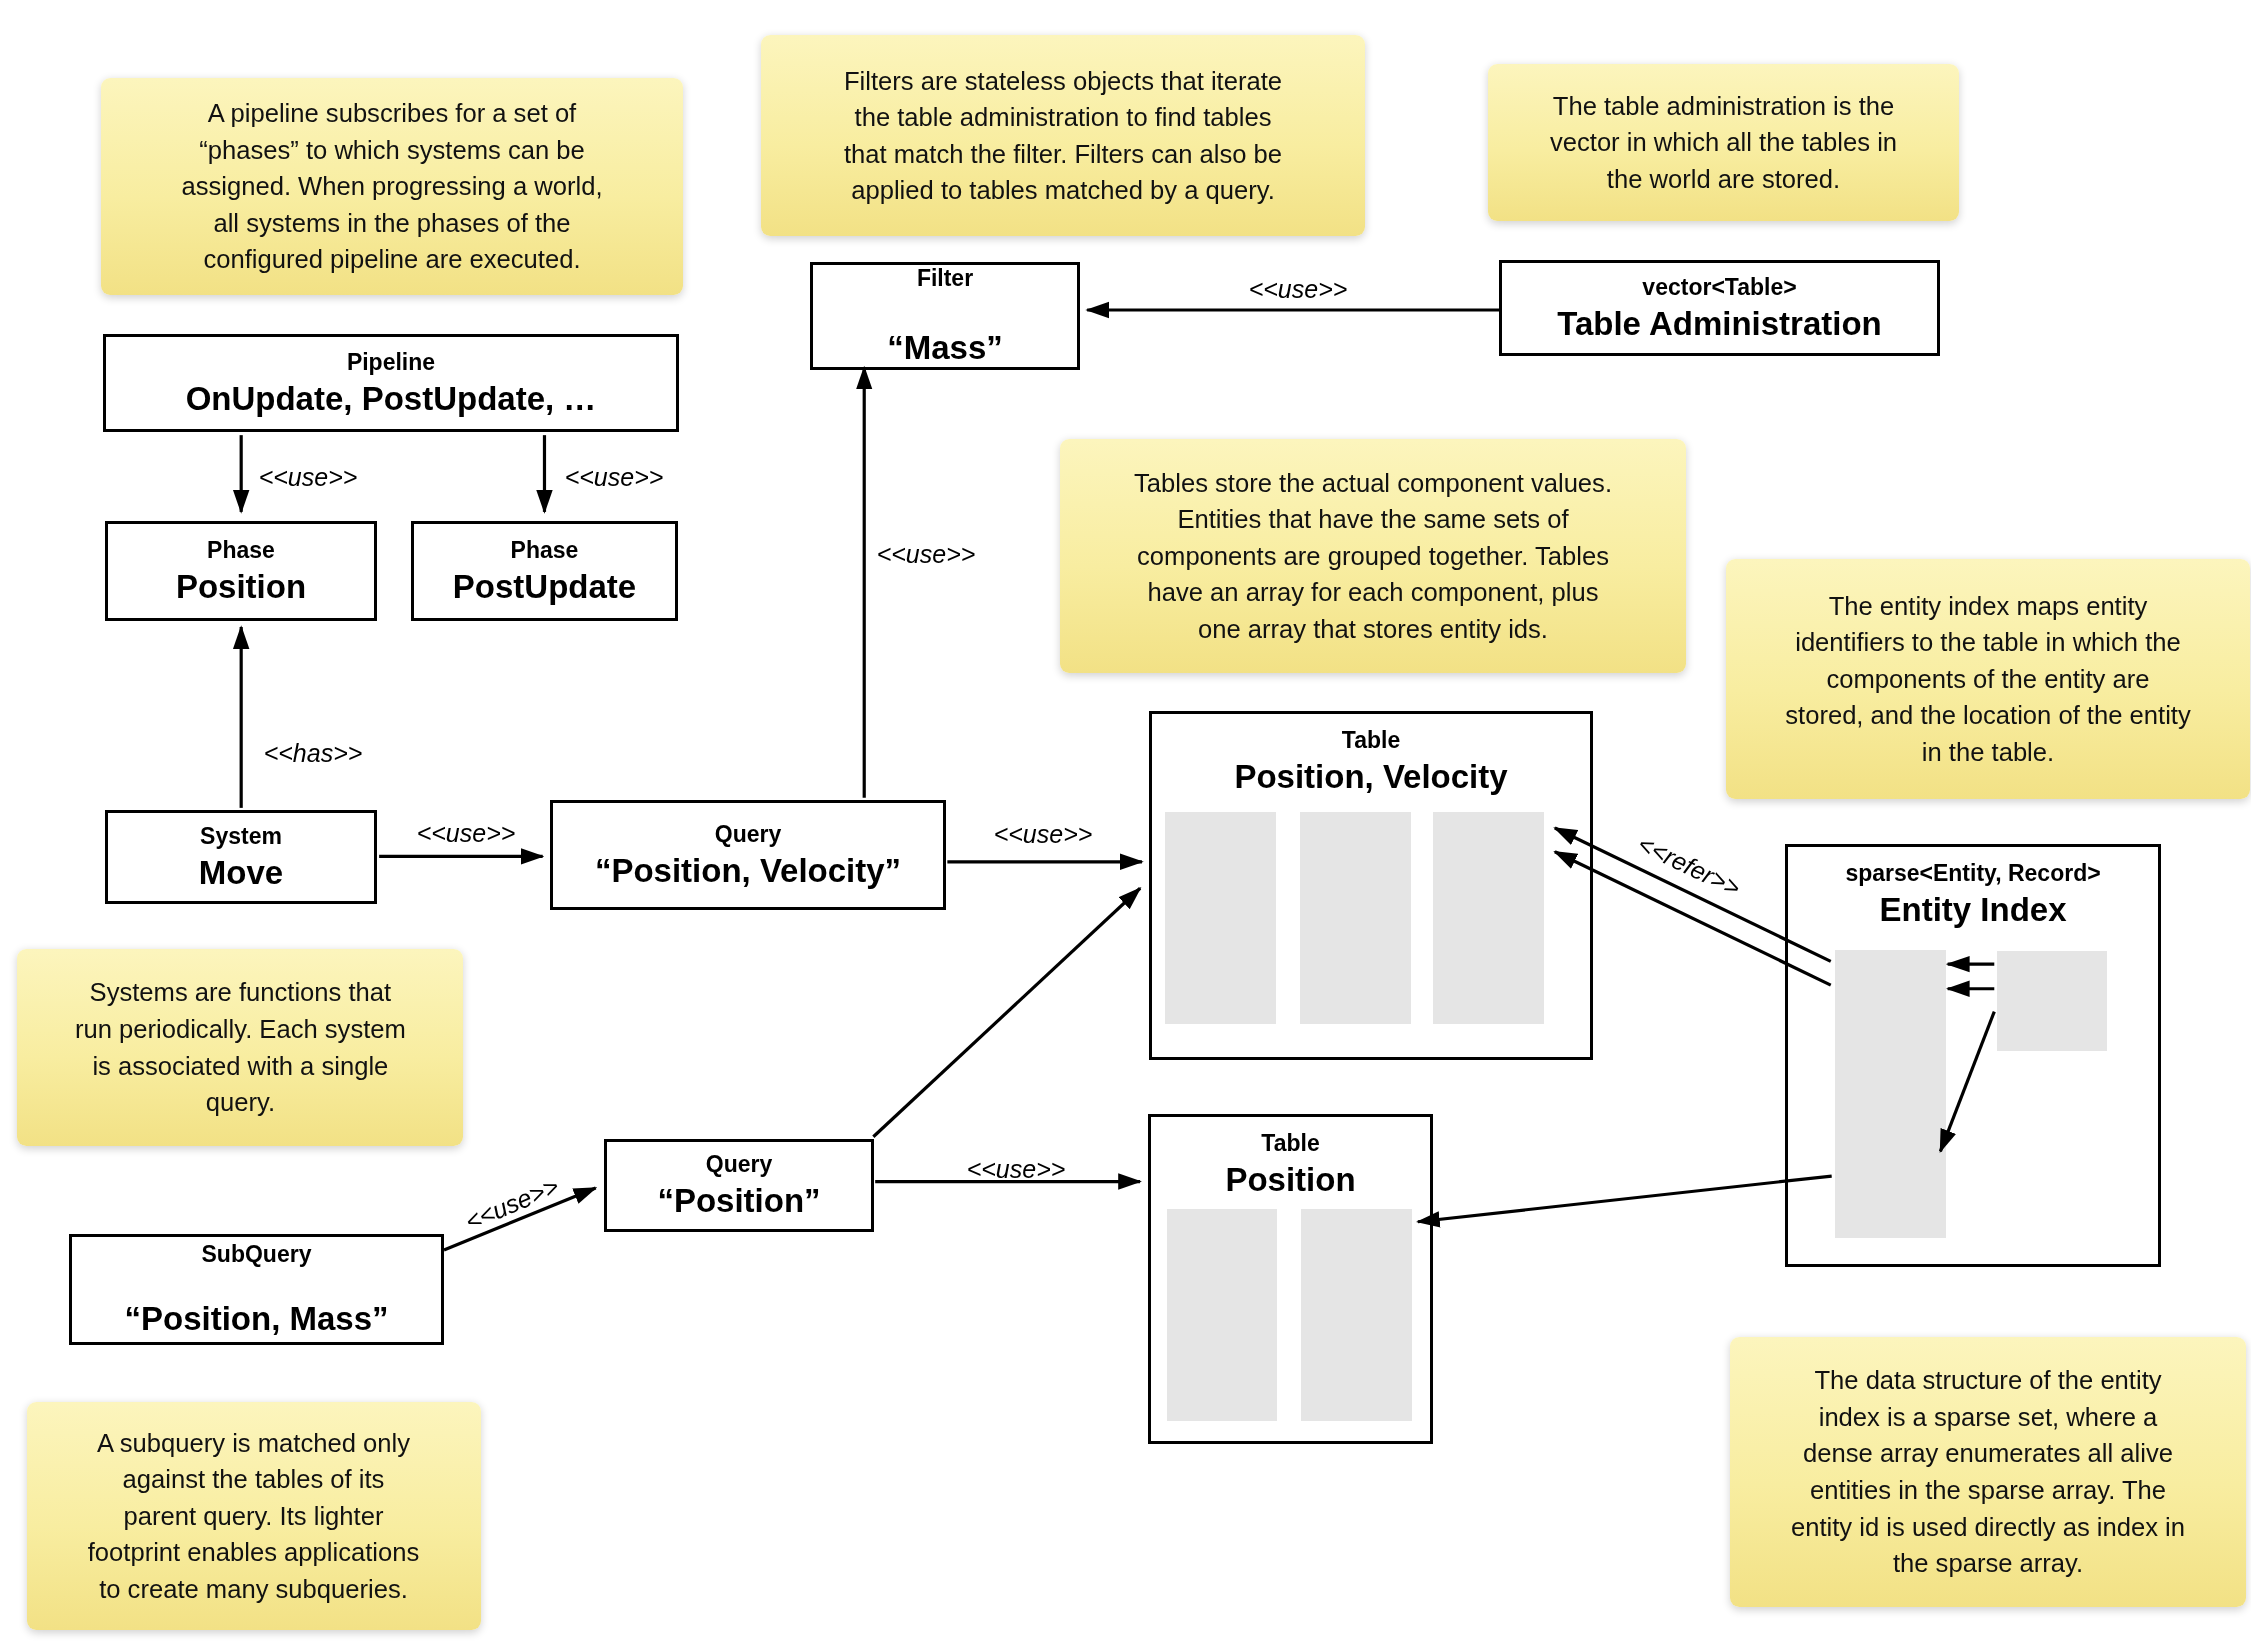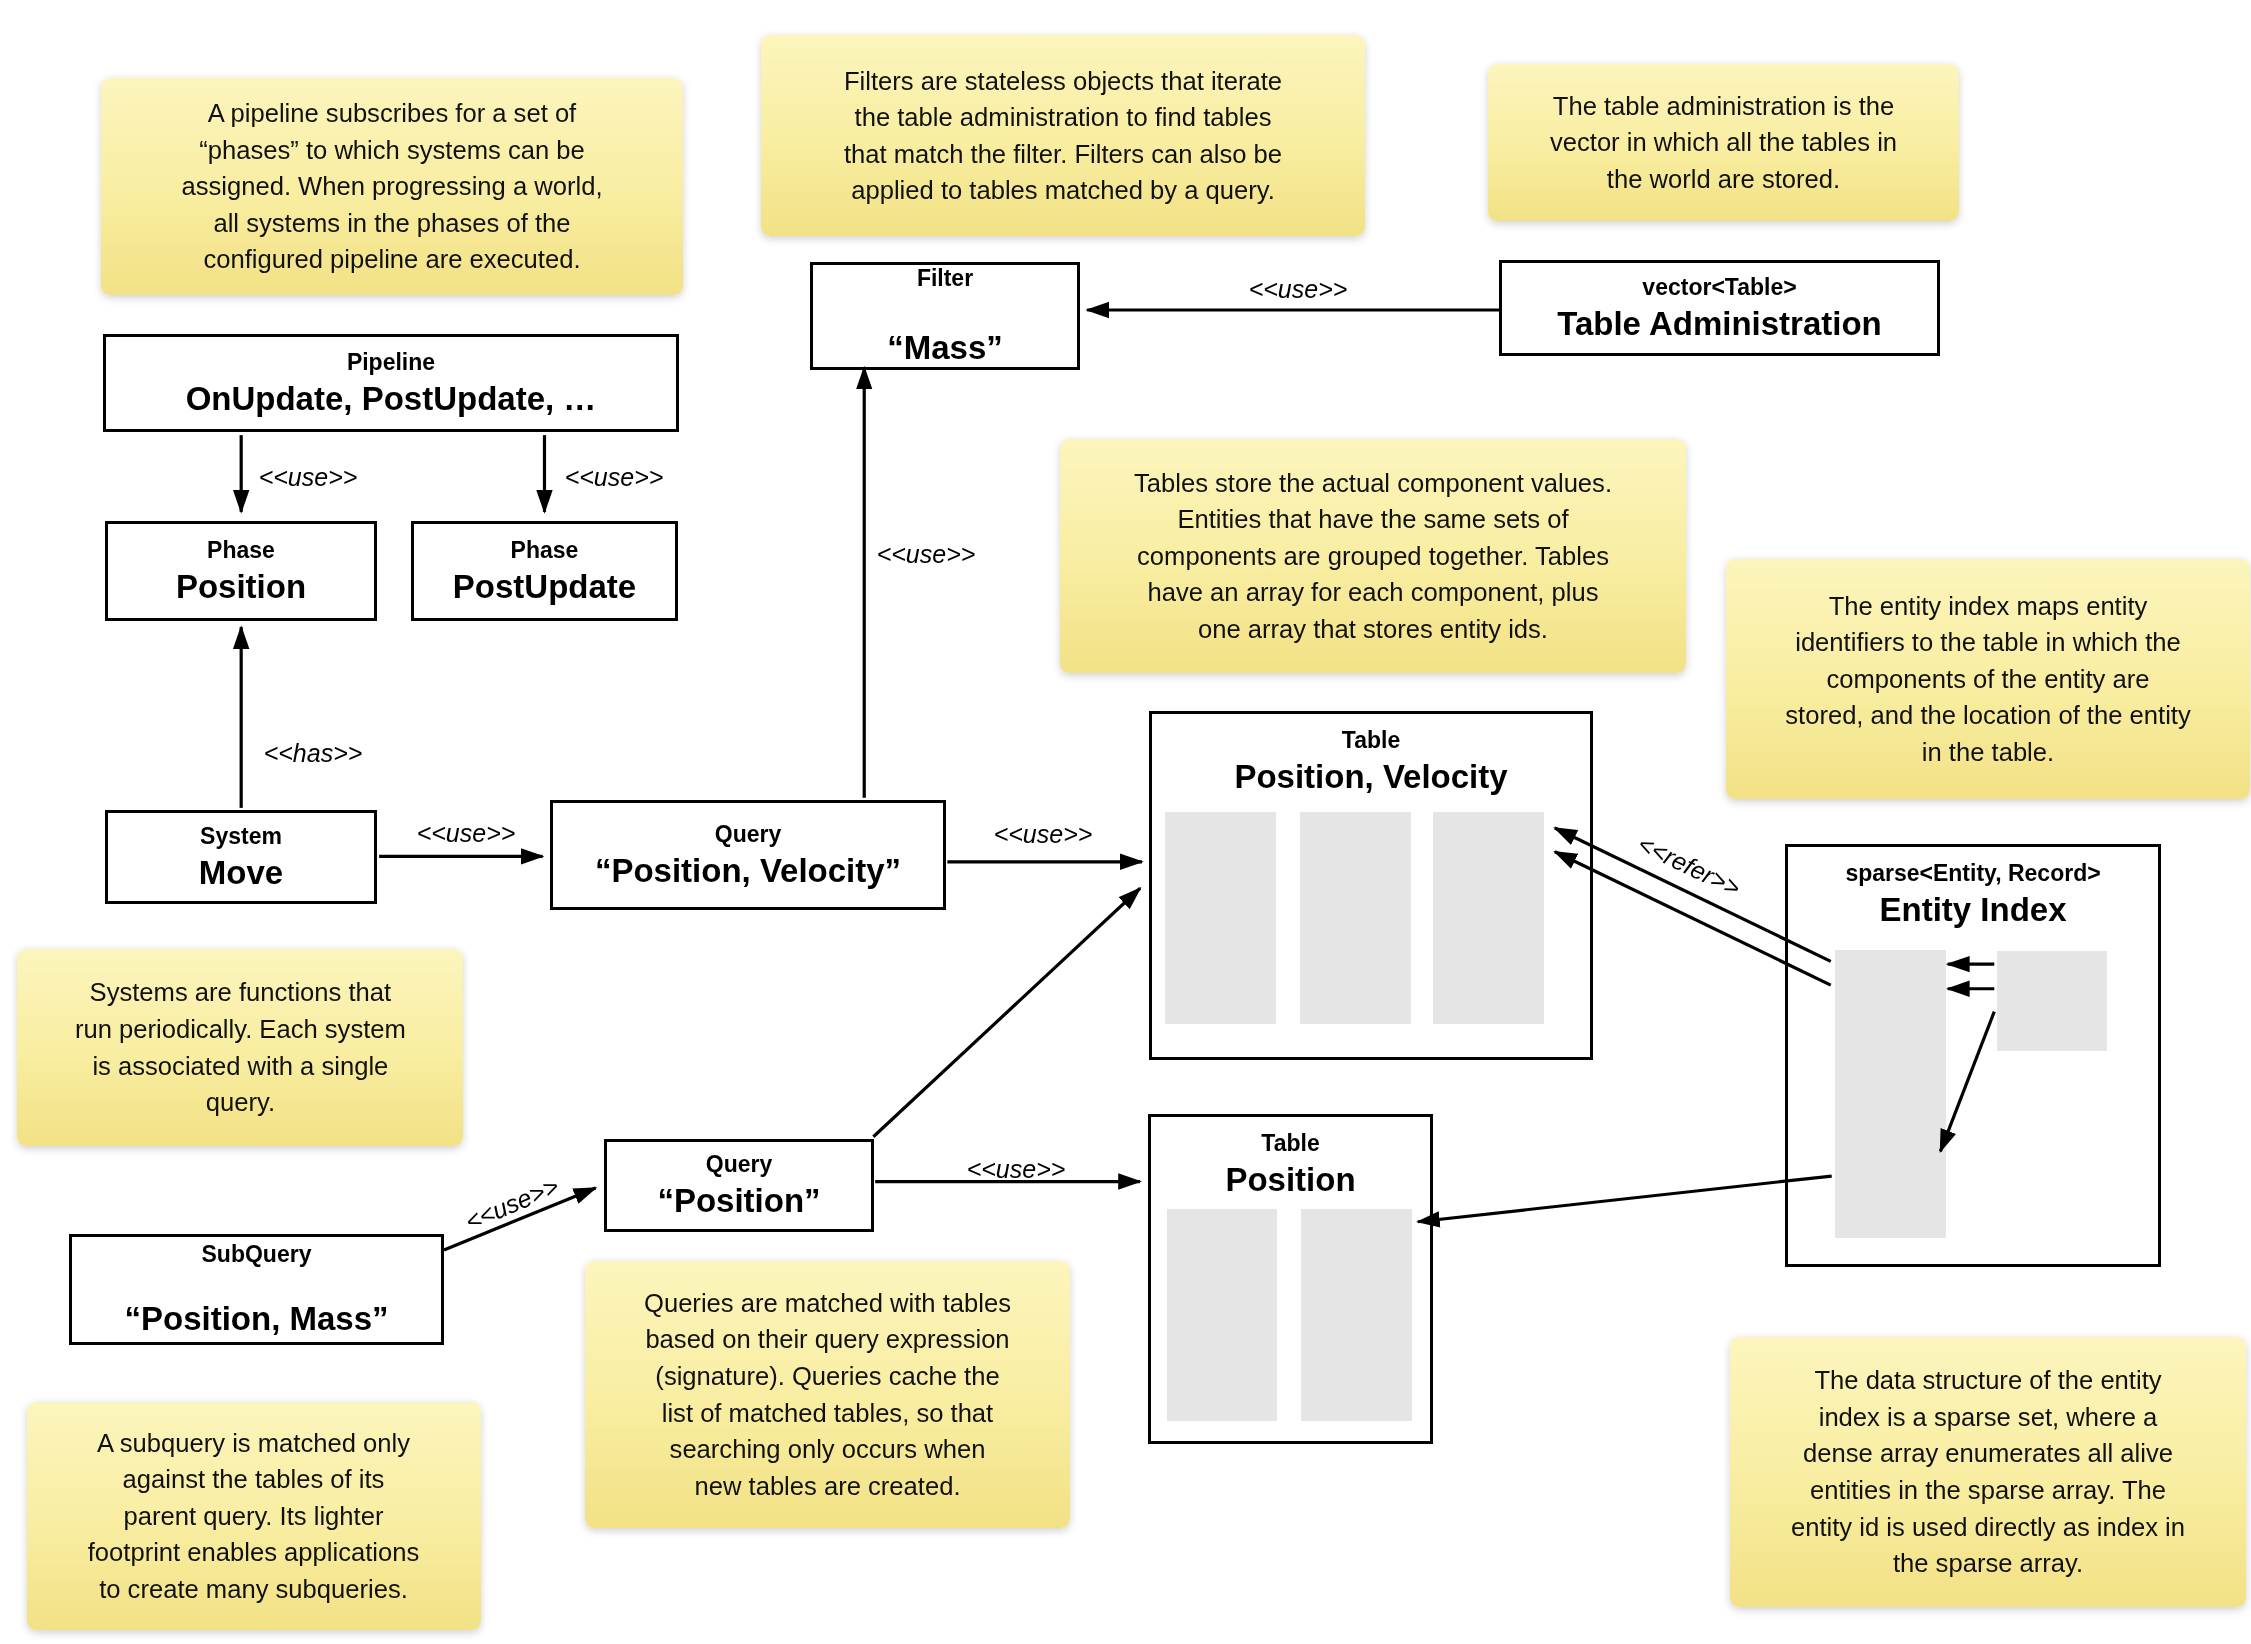--- a/index.html
+++ b/index.html
@@ -95,26 +95,20 @@
 one array that stores entity ids.</div>
   <div class="note" style="left:1726px;top:559px;width:524px;height:240px;">The entity index maps entity
 identifiers to the table in which the
 components of the entity are
 stored, and the location of the entity
 in the table.</div>
   <div class="note" style="left:17.4px;top:949px;width:446px;height:197px;">Systems are functions that
 run periodically. Each system
 is associated with a single
 query.</div>
-  <div class="note" style="left:585px;top:1261px;width:485px;height:267px;">Queries are matched with tables
-based on their query expression
-(signature). Queries cache the
-list of matched tables, so that
-searching only occurs when
-new tables are created.</div>
   <div class="note" style="left:26.5px;top:1402px;width:454px;height:228px;">A subquery is matched only
 against the tables of its
 parent query. Its lighter
 footprint enables applications
 to create many subqueries.</div>
   <div class="note" style="left:1730px;top:1337px;width:516px;height:270px;">The data structure of the entity
 index is a sparse set, where a
 dense array enumerates all alive
 entities in the sparse array. The
 entity id is used directly as index in

